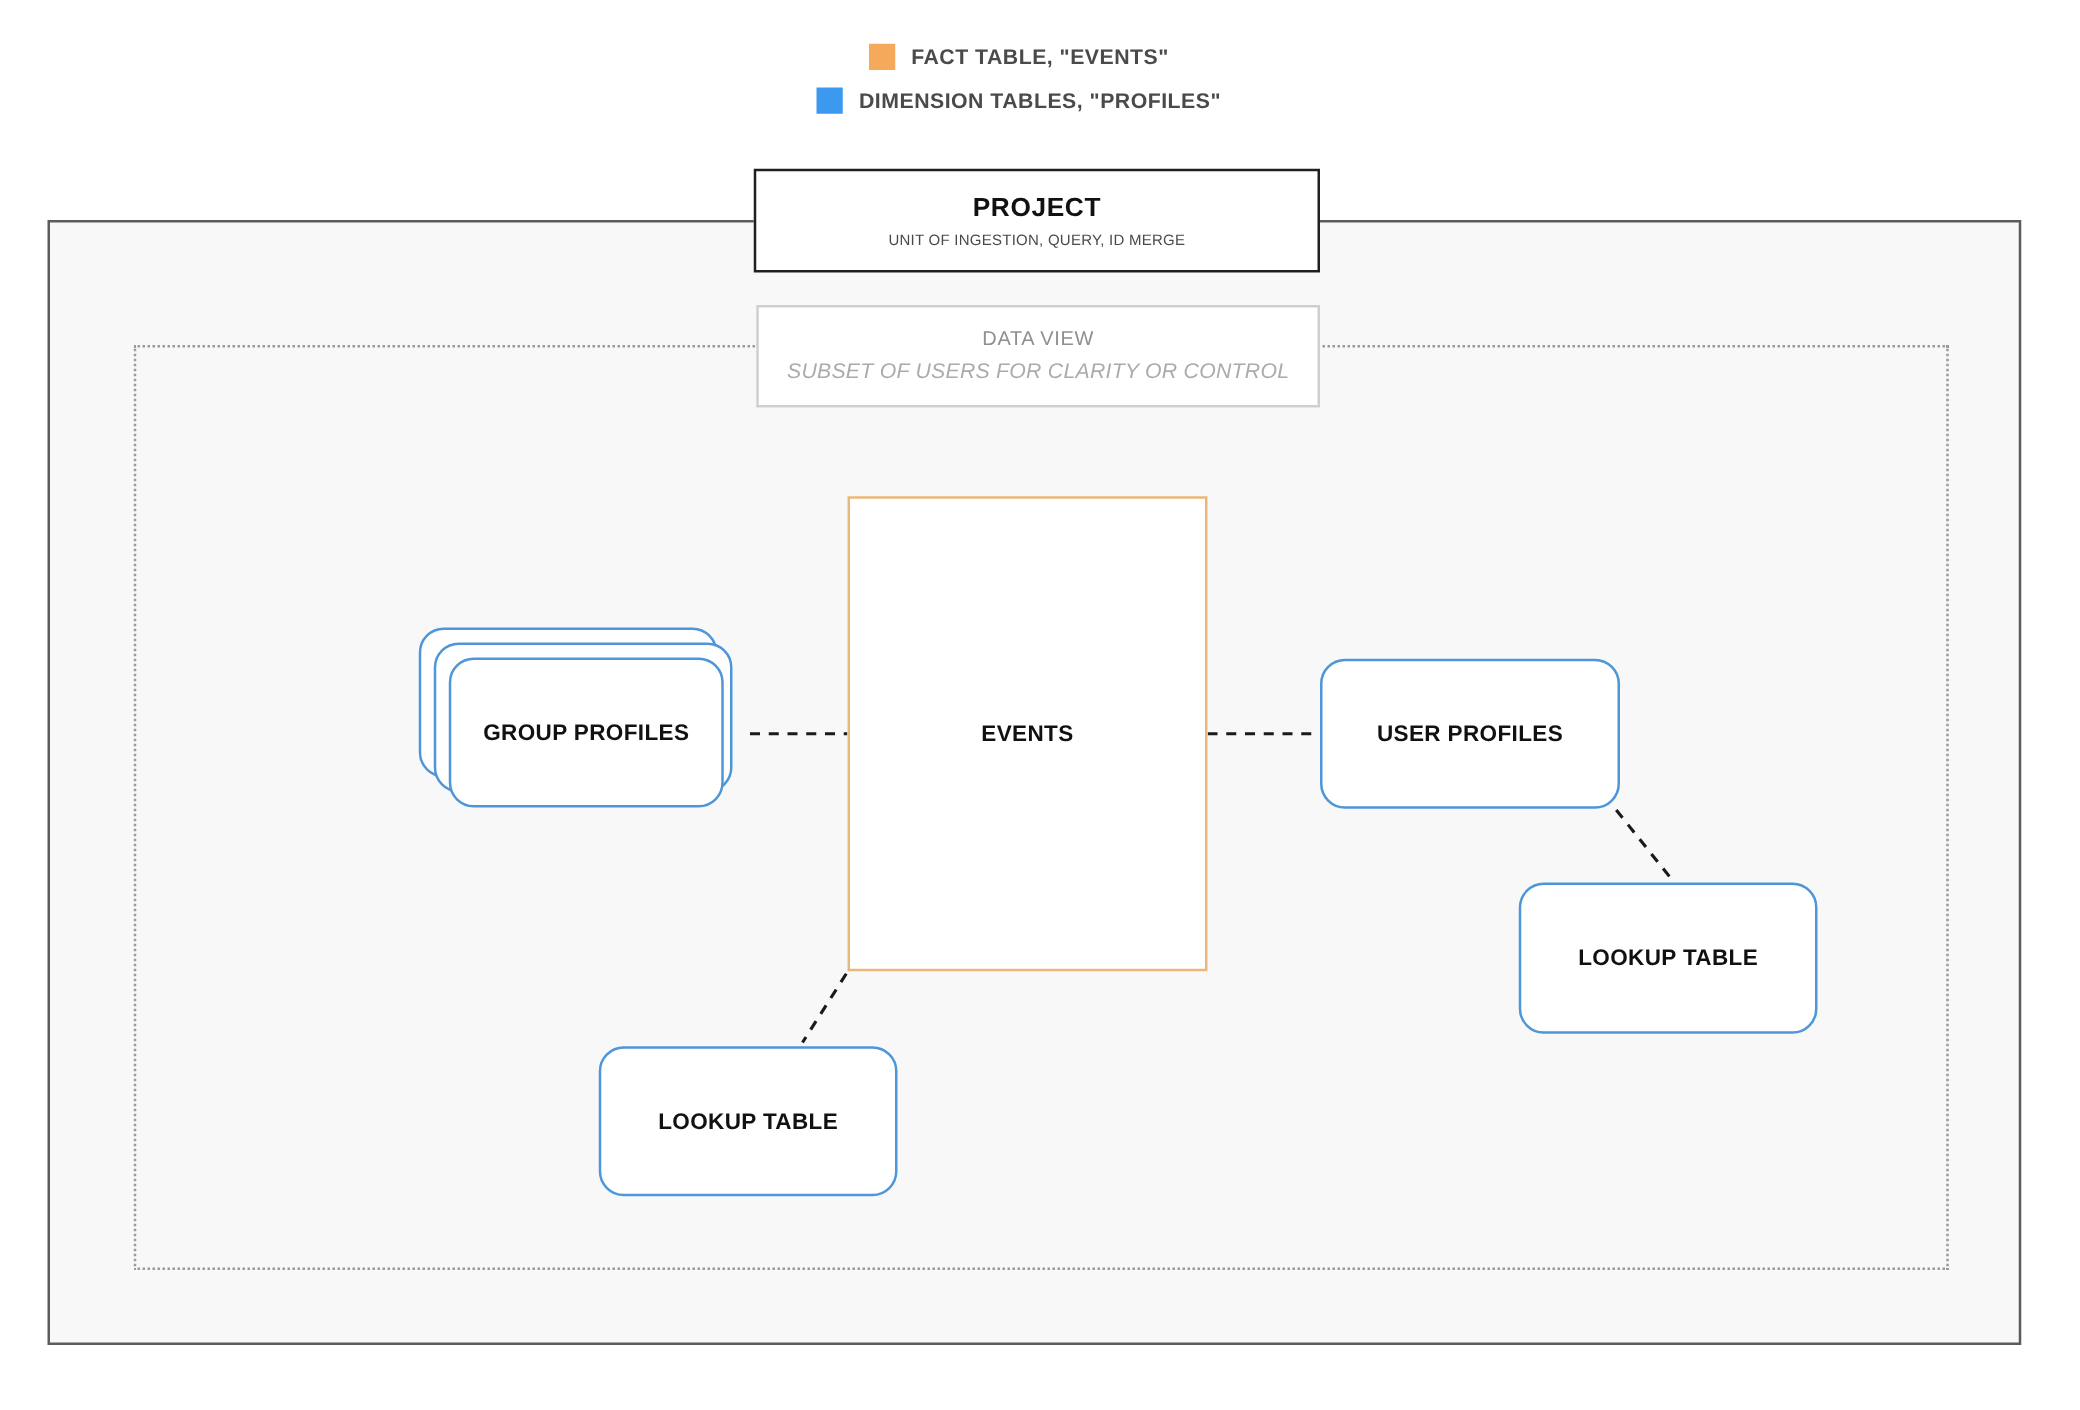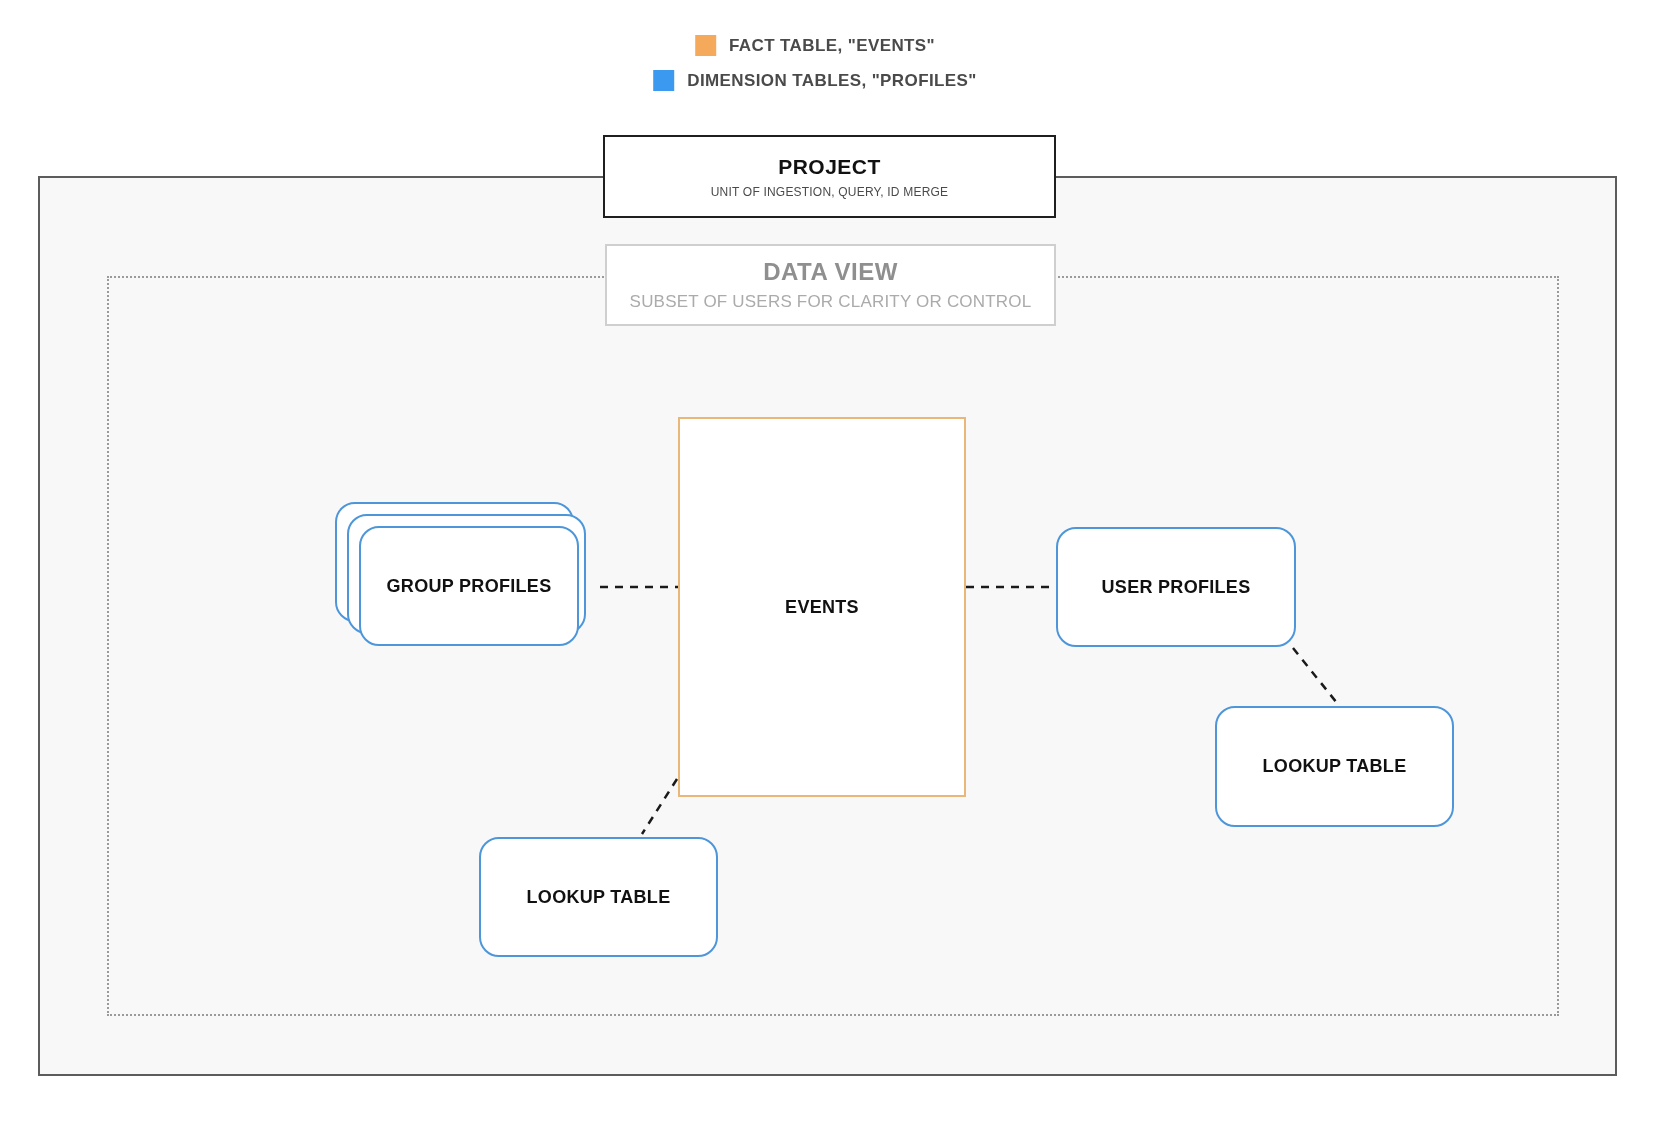--- a/index.html
+++ b/index.html
@@ -85,29 +85,30 @@
     color: #4A4A4A;
     letter-spacing: 0.2px;
   }
   .dataview-box {
     left: 605px; top: 244px;
     width: 451px; height: 82px;
     border: 2px solid #CFCFCF;
     z-index: 4;
   }
   .dataview-title {
-    font-size: 24px;
-    font-weight: bold;
+    font-size: 16px;
+    font-weight: normal;
     color: #8F8F8F;
     letter-spacing: 0.5px;
   }
   .dataview-subtitle {
     font-size: 17px;
     color: #ABABAB;
     letter-spacing: 0.2px;
+    font-style: italic;
   }
 
   
   .connectors {
     position: absolute;
     left: 0; top: 0;
     width: 1664px; height: 1128px;
     z-index: 2;
     pointer-events: none;
   }
@@ -124,21 +125,20 @@
     font-weight: bold;
     color: #111111;
     letter-spacing: 0.3px;
     text-align: center;
     z-index: 3;
   }
   .node-events {
     left: 678px; top: 397px;
     width: 288px; height: 380px;
     border: 2px solid #E9B878;
-    margin-top: 20px;
   }
   .node-blue {
     border: 2px solid #4D96D9;
     border-radius: 20px;
   }
   .stack-layer {
     position: absolute;
     box-sizing: border-box;
     width: 239px; height: 120px;
     background: #ffffff;

